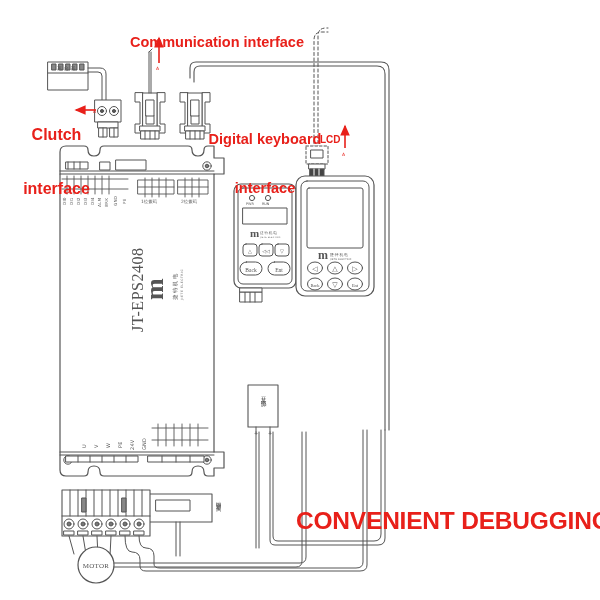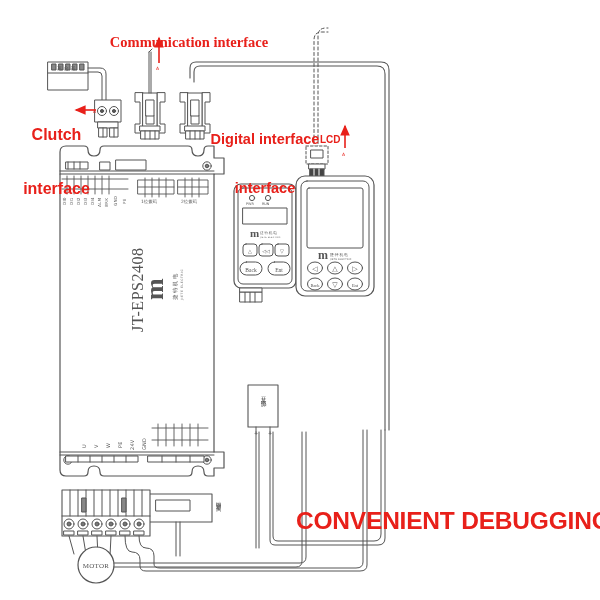--- a/index.html
+++ b/index.html
@@ -27,23 +27,22 @@
     color: #e8201a;
     font-family: "Liberation Sans", sans-serif;
     font-weight: bold;
     line-height: 1.12;
     white-space: pre;
   }
   #anno-comm {
     left: 74px;
     top: 2px;
     font-size: 14.5px;
-    text-align: center;
+    text-align: right;
     width: 230px;
-    font-family: Liberation Serif, serif;
   }
   #anno-clutch {
     left: 14px;
     top: 90px;
     font-size: 16px;
     text-align: center;
     width: 85px;
   }
   #anno-keyboard {
     left: 205px;
@@ -435,21 +434,21 @@
   <div class="anno" id="anno-comm">
     <div>Communication interface</div>
   </div>
 
   <div class="anno" id="anno-clutch">
     <div>Clutch</div>
     <div>interface</div>
   </div>
 
   <div class="anno" id="anno-keyboard">
-    <div>Digital interface</div>
+    <div>Digital keyboard</div>
     <div>interface</div>
   </div>
 
   <div class="anno" id="anno-lcd">
     <div>LCD</div>
   </div>
 
   <div class="anno" id="anno-tagline">
     <div>CONVENIENT DEBUGGING</div>
     <div>AND SIMPLE WIRING</div>

